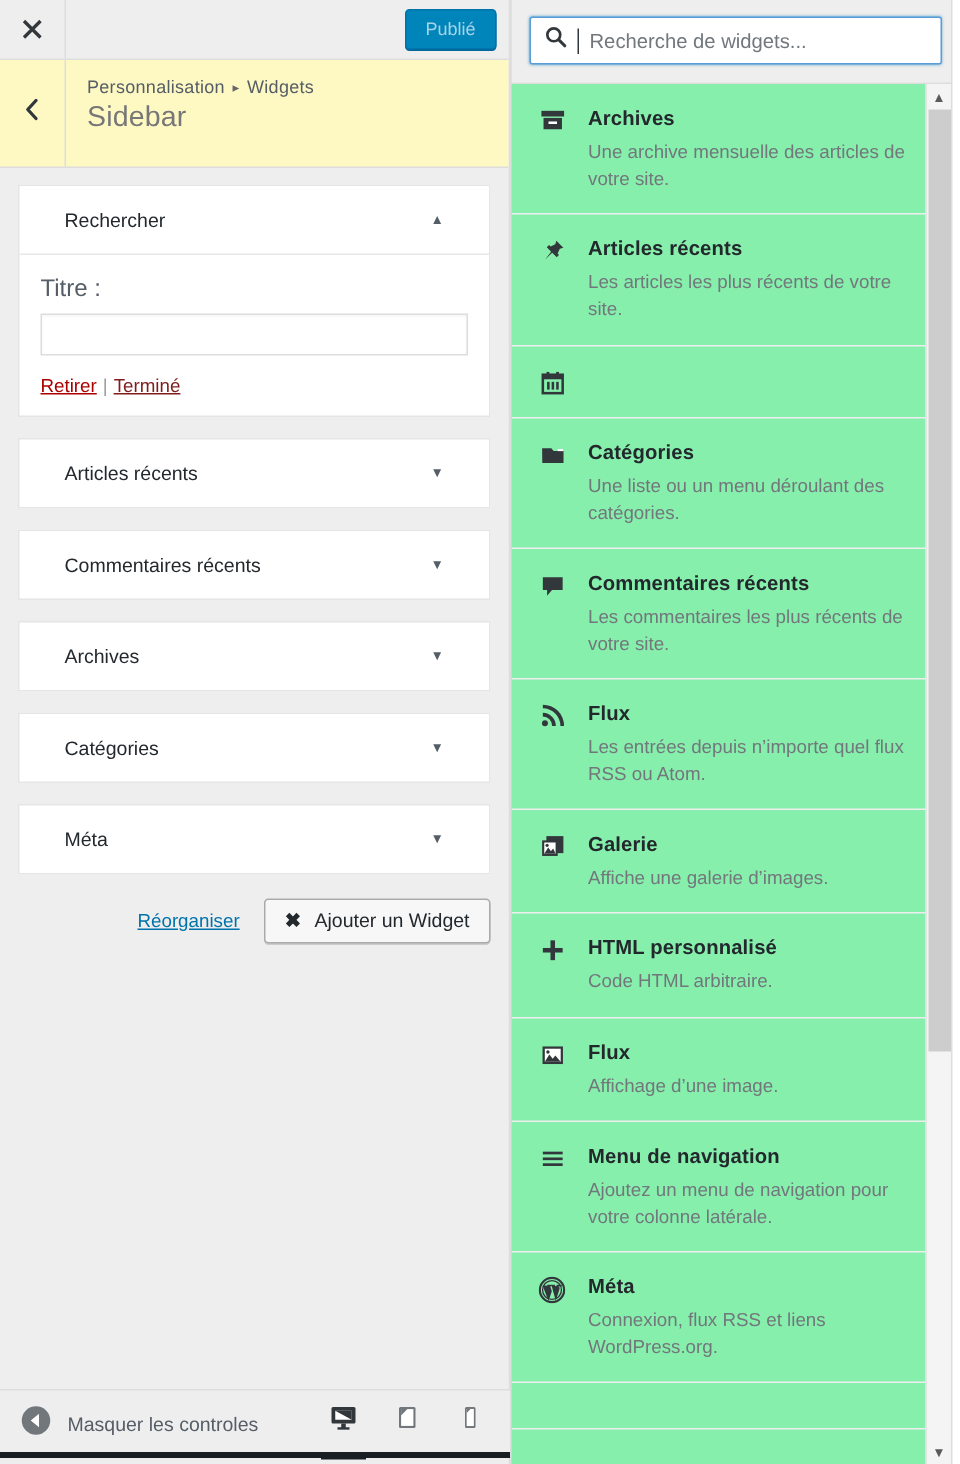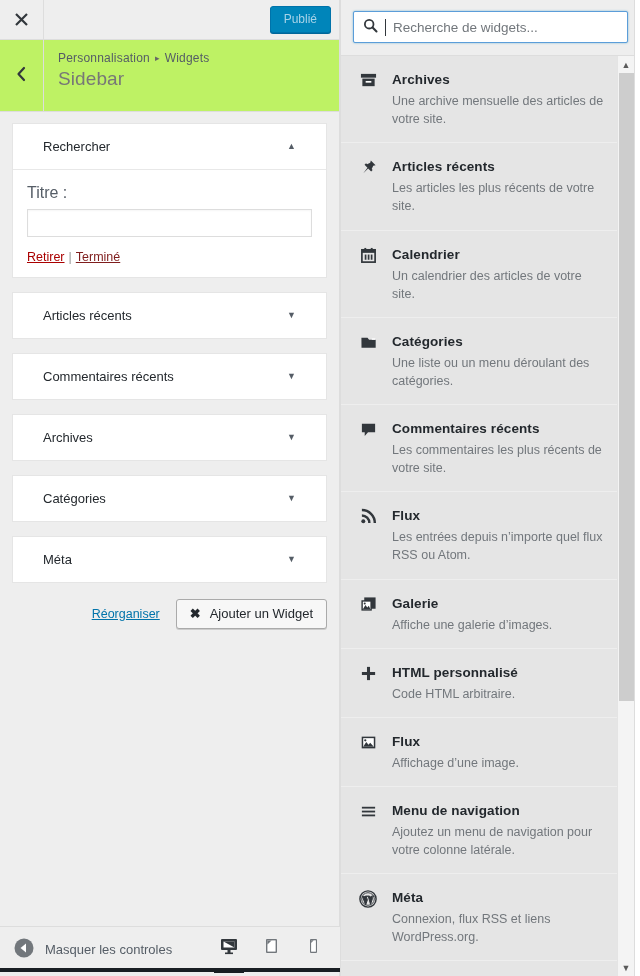--- a/index.html
+++ b/index.html
@@ -37,21 +37,21 @@
     background: #0085ba; border: 1px solid #0073aa;
     color: #a7d3e8;
     font-size: 12px; padding: 5px 13px 6px;
     border-radius: 3px; cursor: default;
     font-family: "Liberation Sans", sans-serif;
     box-shadow: 0 1px 0 #006799;
   }
 
   
   .cust-title-row {
-    background: #bef264; display: flex; align-items: stretch;
+    background: #fef9c3; display: flex; align-items: stretch;
     border-bottom: 1px solid #ddd;
     flex: 0 0 auto; height: 72px;
   }
   .back-cell {
     width: 44px; display: flex; align-items: center; justify-content: center;
     border-right: 1px solid #ddd; cursor: pointer;
   }
   .title-block { padding: 11px 0 0 14px; }
   .breadcrumb {
     font-size: 12px; color: #555d66; letter-spacing: .2px;
@@ -127,21 +127,21 @@
   .device-btn.active::after {
     content: ""; position: absolute; left: 6px; right: 6px; bottom: 0;
     height: 4px; background: #191e23;
   }
   .footer-baseline {
     position: absolute; left: 0; bottom: 0; width: 340px; height: 4px; background: #191e23;
   }
 
   
   .picker {
-    width: 300px; height: 976px; background: #e5e5e5;
+    width: 300px; height: 976px; background: #86efac;
     position: relative; display: flex; flex-direction: column;
     border-left: 1px solid #ddd;
   }
   .search-wrap {
     flex: 0 0 auto; background: #eeeeee; padding: 11px 12px 12px 12px;
     border-bottom: 1px solid #ddd;
   }
   .search-field {
     display: flex; align-items: center; gap: 7px;
     background: #fff; border: 1px solid #5b9dd9;
@@ -377,24 +377,20 @@
           <svg width="17" height="17" viewBox="0 0 18 18">
             <rect x="2" y="3" width="14" height="13" fill="none" stroke="#32373c" stroke-width="1.8"></rect>
             <rect x="2" y="3" width="14" height="3.2" fill="#32373c"></rect>
             <rect x="4.6" y="1" width="2" height="3" fill="#32373c"></rect>
             <rect x="11.4" y="1" width="2" height="3" fill="#32373c"></rect>
             <rect x="5" y="8" width="1.8" height="5.5" fill="#32373c"></rect>
             <rect x="8.2" y="8" width="1.8" height="5.5" fill="#32373c"></rect>
             <rect x="11.4" y="8" width="1.8" height="5.5" fill="#32373c"></rect>
           </svg>
         </span>
-        <span class="pw-text">
-          <span class="pw-title">Calendrier</span>
-          <span class="pw-desc" style="display:block">Un calendrier des articles de votre site.</span>
-        </span>
       </div>
 
       <div class="pw-item">
         <span class="pw-icon">
           <svg width="17" height="17" viewBox="0 0 18 18">
             <path d="M1.5 4 h6.5 l1.6 2 h7 v8.5 h-15 z" fill="#32373c"></path>
             <rect x="12.5" y="4.6" width="3.8" height="1.5" fill="#fff"></rect>
           </svg>
         </span>
         <span class="pw-text">

